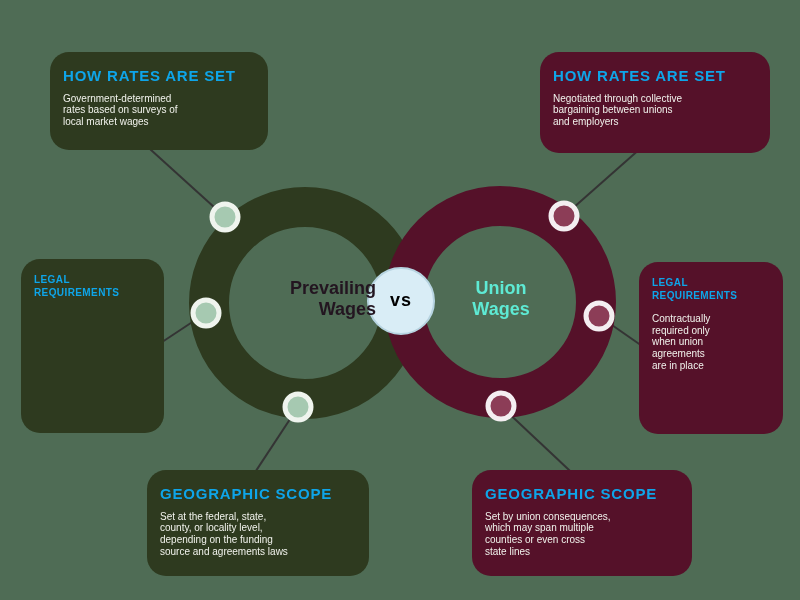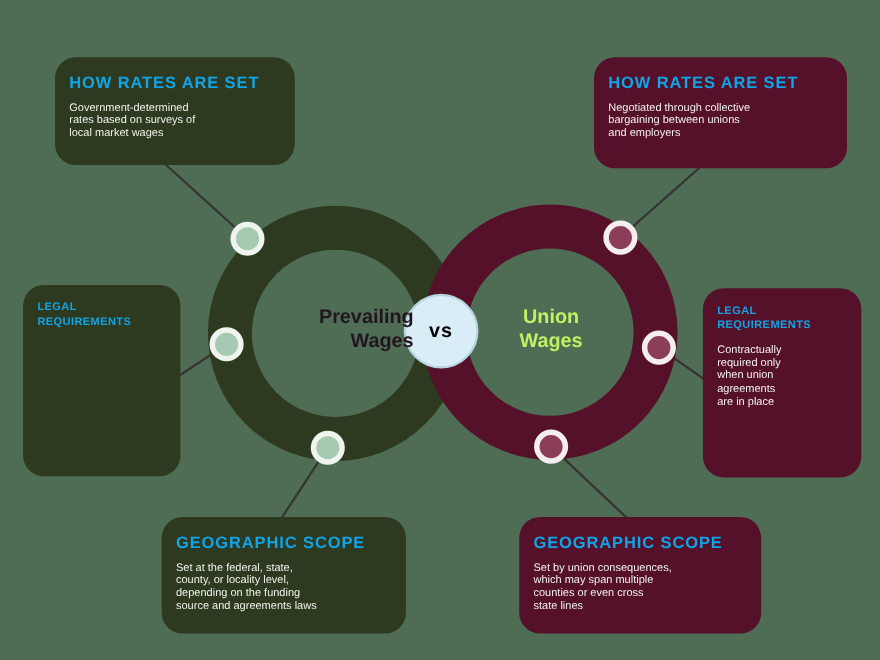--- a/index.html
+++ b/index.html
@@ -50,21 +50,21 @@
   .ring-label{
     position:absolute;
     width:160px;
     text-align:center;
     font-weight:bold;
     font-size:18px;
     line-height:21px;
     white-space:pre-line;
   }
   .ring-label.left{left:216px;top:278px;color:#231520;text-align:right;}
-  .ring-label.right{left:421px;top:278px;color:#bef264;}
+  .ring-label.right{left:421px;top:278px;color:#5eead4;}
   .vs-text{
     position:absolute;
     left:371px;top:290px;width:60px;
     text-align:center;
     font-weight:bold;
     font-size:18px;
     letter-spacing:1px;
     color:#000000;
   }
 </style>

